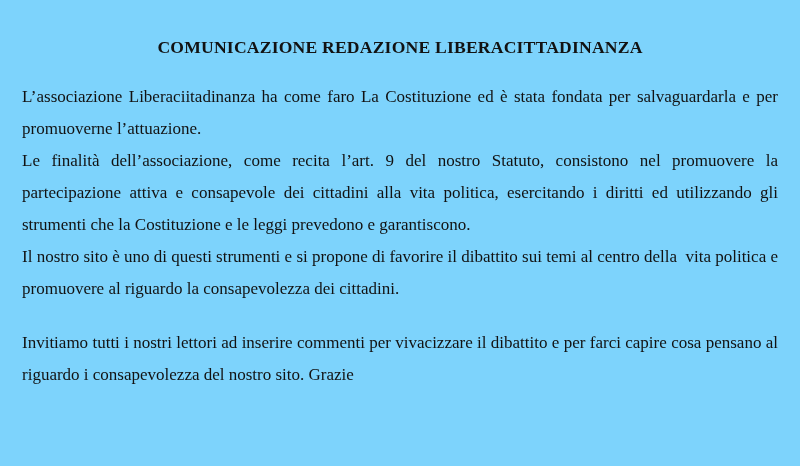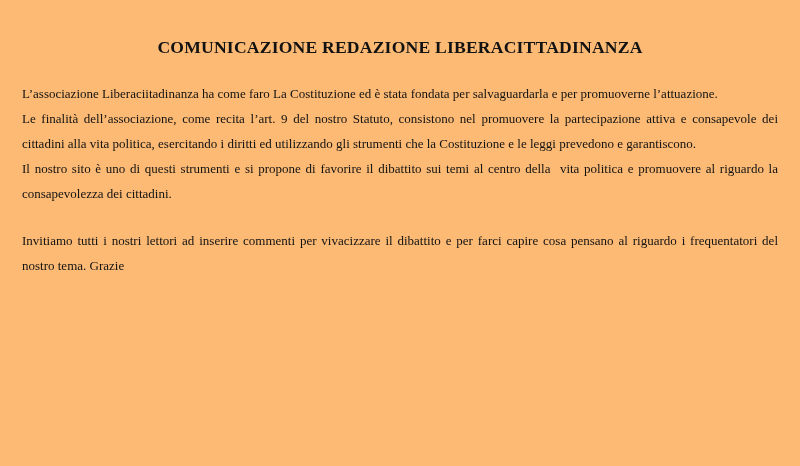--- a/index.html
+++ b/index.html
@@ -4,38 +4,38 @@
 <style>
   html, body {
     margin: 0;
     padding: 0;
     background: #ffffff;
   }
   .page {
     position: relative;
     width: 800px;
     height: 466px;
-    background: #fdba74;
+    background: #7dd3fc;
     box-sizing: border-box;
     padding: 36px 22px 0 22px;
     font-family: "Liberation Serif", serif;
     color: #121212;
     overflow: hidden;
   }
   .doc-title {
     text-align: center;
     font-weight: bold;
     font-size: 17.6px;
     line-height: 22px;
     margin: 0 0 23px 0;
     letter-spacing: 0.2px;
   }
   .doc-body {
-    font-size: 13px;
-    line-height: 25px;
+    font-size: 17px;
+    line-height: 32px;
   }
   .paragraph {
     margin: 0 0 22px 0;
   }
   .sentence {
     text-align: justify;
     white-space: pre-wrap;
   }
 </style>
 </head>
@@ -45,16 +45,16 @@
   <div class="doc-title">COMUNICAZIONE REDAZIONE LIBERACITTADINANZA</div>
   <div class="doc-body">
       <div class="paragraph">
         <div class="sentence">L’associazione Liberaciitadinanza ha come faro La Costituzione ed è stata fondata per salvaguardarla e per promuoverne l’attuazione.</div>
         <div class="sentence">Le finalità dell’associazione, come recita l’art. 9 del nostro Statuto, consistono nel promuovere la partecipazione attiva e consapevole dei cittadini alla vita politica, esercitando i diritti ed utilizzando gli strumenti che la Costituzione e le leggi prevedono e garantiscono.</div>
         <div class="sentence">Il nostro sito è uno di questi strumenti e si propone di favorire il dibattito sui temi al centro della  vita politica e promuovere al riguardo la consapevolezza dei cittadini.</div>
       </div>
       <div class="paragraph">
       </div>
       <div class="paragraph">
-        <div class="sentence">Invitiamo tutti i nostri lettori ad inserire commenti per vivacizzare il dibattito e per farci capire cosa pensano al riguardo i frequentatori del nostro tema. Grazie</div>
+        <div class="sentence">Invitiamo tutti i nostri lettori ad inserire commenti per vivacizzare il dibattito e per farci capire cosa pensano al riguardo i consapevolezza del nostro sito. Grazie</div>
       </div>
     </div>
 </div>
 
 </body></html>

